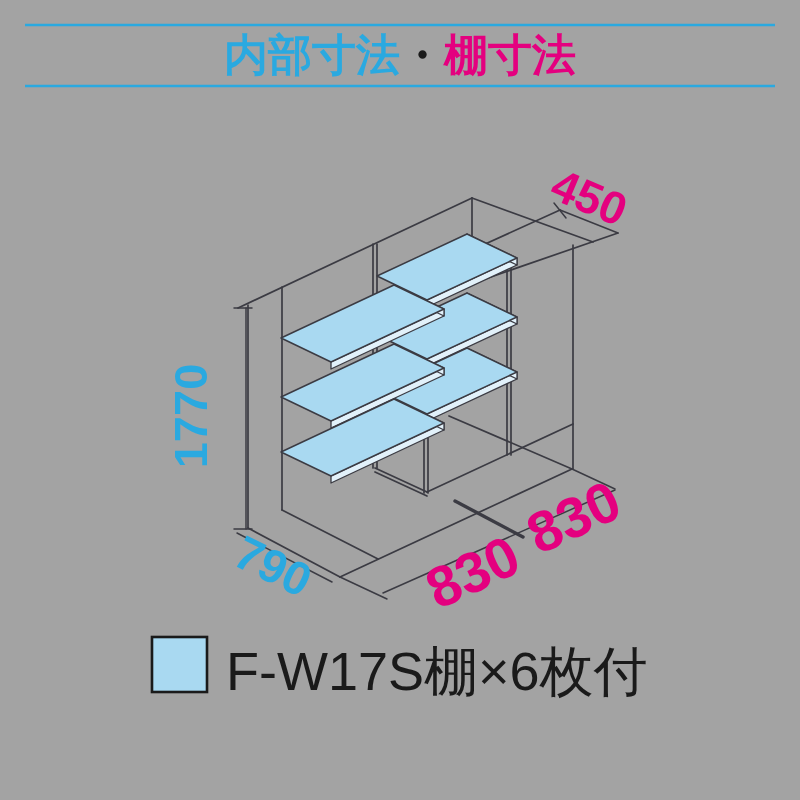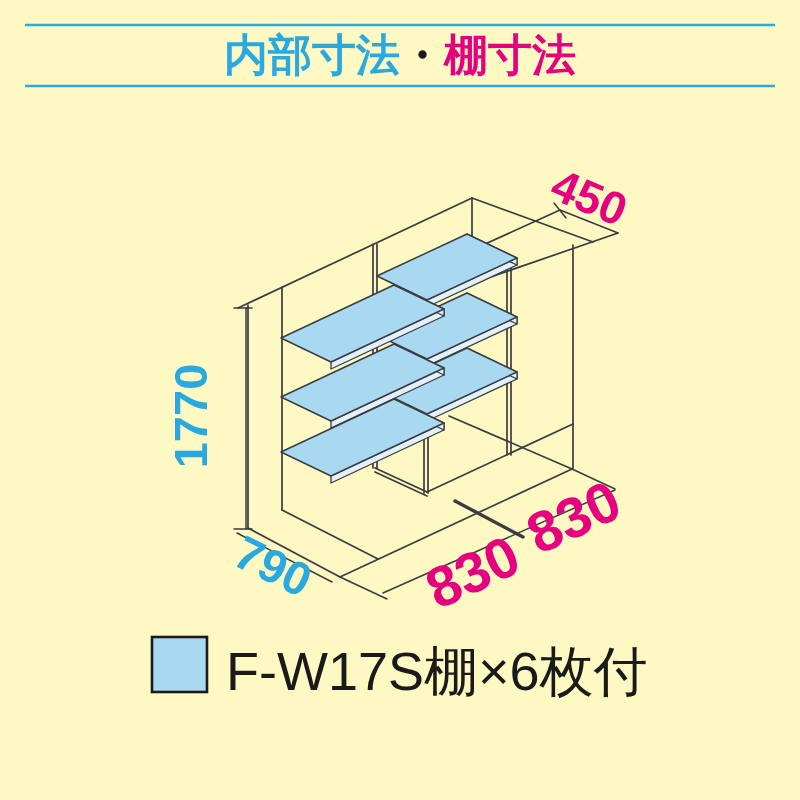--- a/index.html
+++ b/index.html
@@ -1,16 +1,16 @@
 <!DOCTYPE html>
 <html><head>
 <meta charset="utf-8">
 <style>
   html,body{margin:0;padding:0;background:#ffffff;}
-  .page{position:relative;width:800px;height:800px;background:#fef9c3;overflow:hidden;
+  .page{position:relative;width:800px;height:800px;background:#a3a3a3;overflow:hidden;
         font-family:"Liberation Sans","DejaVu Sans",sans-serif;}
   svg{position:absolute;left:0;top:0;}
   .struct{stroke:#3b3b43;stroke-width:1.7;fill:none;stroke-linecap:round;}
   .dim{stroke:#3b3b43;stroke-width:1.5;fill:none;stroke-linecap:round;}
   .thick{stroke:#3b3b43;stroke-width:3.4;fill:none;stroke-linecap:round;}
   .shelf-top{fill:#a9d9f1;stroke:#3b3b43;stroke-width:1.5;stroke-linejoin:round;}
   .shelf-edge{fill:#e2f1fa;stroke:#3b3b43;stroke-width:1.3;stroke-linejoin:round;}
   .lbl{font-family:"Liberation Sans","DejaVu Sans",sans-serif;font-weight:600;}
   .lbl-cyan{fill:#2aa9e0;}
   .lbl-pink{fill:#e4007f;}

